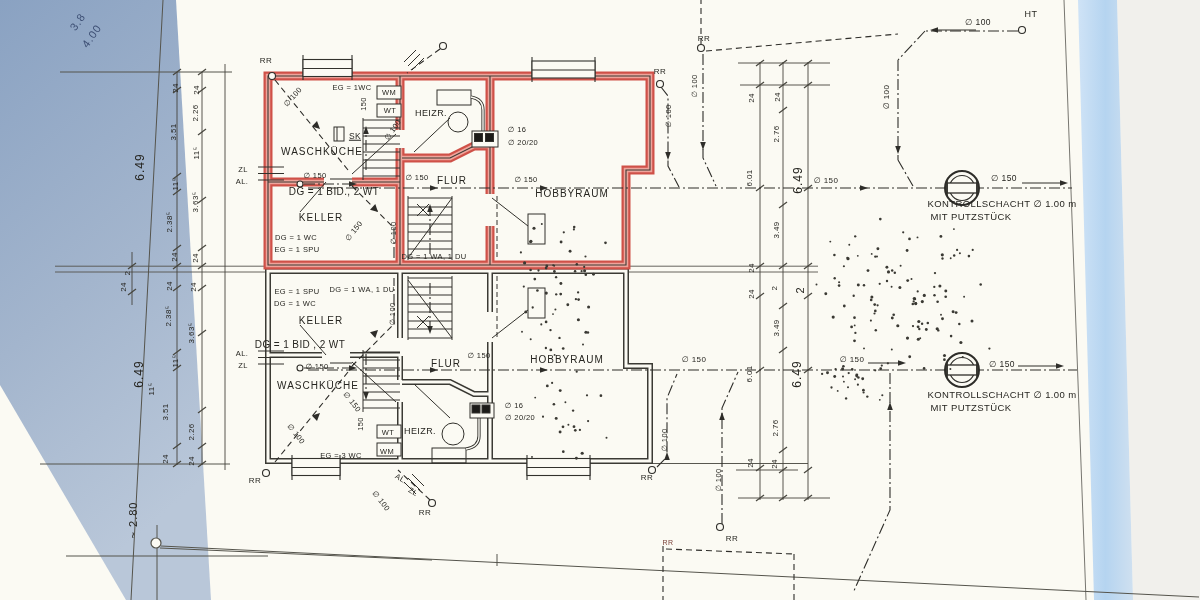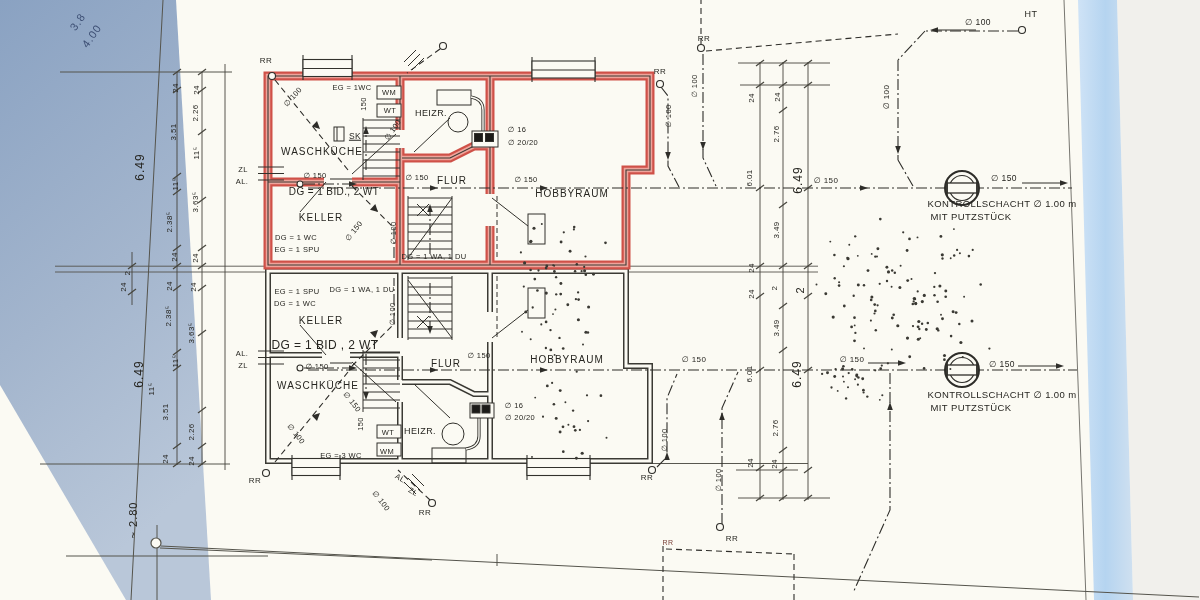--- a/index.html
+++ b/index.html
@@ -573,21 +573,21 @@
       <span class="lbl" style="left: 1031px; top: 14px; font-size: 9px; transform: translate(-50%, -50%) rotate(0deg); text-align: center;">HT</span>
       <span class="lbl" style="left: 887px; top: 97px; font-size: 8px; transform: translate(-50%, -50%) rotate(-90deg);">∅ 100</span>
       <span class="lbl" style="left: 1004px; top: 178px; font-size: 8.5px; transform: translate(-50%, -50%) rotate(0deg);">∅ 150</span>
       <span class="lbl" style="left: 826px; top: 181px; font-size: 8px; transform: translate(-50%, -50%) rotate(0deg);">∅ 150</span>
       <span class="lbl" style="left: 1002px; top: 204px; font-size: 9.5px; transform: translate(-50%, -50%) rotate(0deg);">KONTROLLSCHACHT ∅ 1.00 m</span>
       <span class="lbl" style="left: 971px; top: 217px; font-size: 9.5px; transform: translate(-50%, -50%) rotate(0deg);">MIT PUTZSTÜCK</span>
       <span class="lbl" style="left: 297px; top: 292px; font-size: 7.5px; transform: translate(-50%, -50%) rotate(0deg);">EG = 1 SPU</span>
       <span class="lbl" style="left: 362px; top: 290px; font-size: 7.5px; transform: translate(-50%, -50%) rotate(0deg);">DG = 1 WA, 1 DU</span>
       <span class="lbl" style="left: 295px; top: 304px; font-size: 7.5px; transform: translate(-50%, -50%) rotate(0deg);">DG = 1 WC</span>
       <span class="lbl big" style="left: 321px; top: 321px; font-size: 10px; transform: translate(-50%, -50%) rotate(0deg);">KELLER</span>
-      <span class="lbl" style="left: 325px; top: 345px; font-size: 12px; transform: translate(-50%, -50%) rotate(0deg);">DG = 1 BID , 2 WT</span>
+      <span class="lbl" style="left: 300px; top: 345px; font-size: 10px; transform: translate(-50%, -50%) rotate(0deg);">DG = 1 BID , 2 WT</span>
       <span class="lbl" style="left: 317px; top: 367px; font-size: 7.5px; transform: translate(-50%, -50%) rotate(0deg);">∅ 150</span>
       <span class="lbl big" style="left: 318px; top: 386px; font-size: 10px; transform: translate(-50%, -50%) rotate(0deg);">WASCHKÜCHE</span>
       <span class="lbl" style="left: 352px; top: 402px; font-size: 7.5px; transform: translate(-50%, -50%) rotate(52deg);">∅ 150</span>
       <span class="lbl" style="left: 393px; top: 314px; font-size: 7.5px; transform: translate(-50%, -50%) rotate(-90deg);">∅ 100</span>
       <span class="lbl big" style="left: 446px; top: 364px; font-size: 10px; transform: translate(-50%, -50%) rotate(0deg);">FLUR</span>
       <span class="lbl" style="left: 479px; top: 356px; font-size: 7.5px; transform: translate(-50%, -50%) rotate(0deg);">∅ 150</span>
       <span class="lbl big" style="left: 567px; top: 360px; font-size: 10px; transform: translate(-50%, -50%) rotate(0deg);">HOBBYRAUM</span>
       <span class="lbl" style="left: 514px; top: 406px; font-size: 7.5px; transform: translate(-50%, -50%) rotate(0deg);">∅ 16</span>
       <span class="lbl" style="left: 520px; top: 418px; font-size: 7.5px; transform: translate(-50%, -50%) rotate(0deg);">∅ 20/20</span>
       <span class="lbl" style="left: 420px; top: 431px; font-size: 9px; transform: translate(-50%, -50%) rotate(0deg);">HEIZR.</span>

